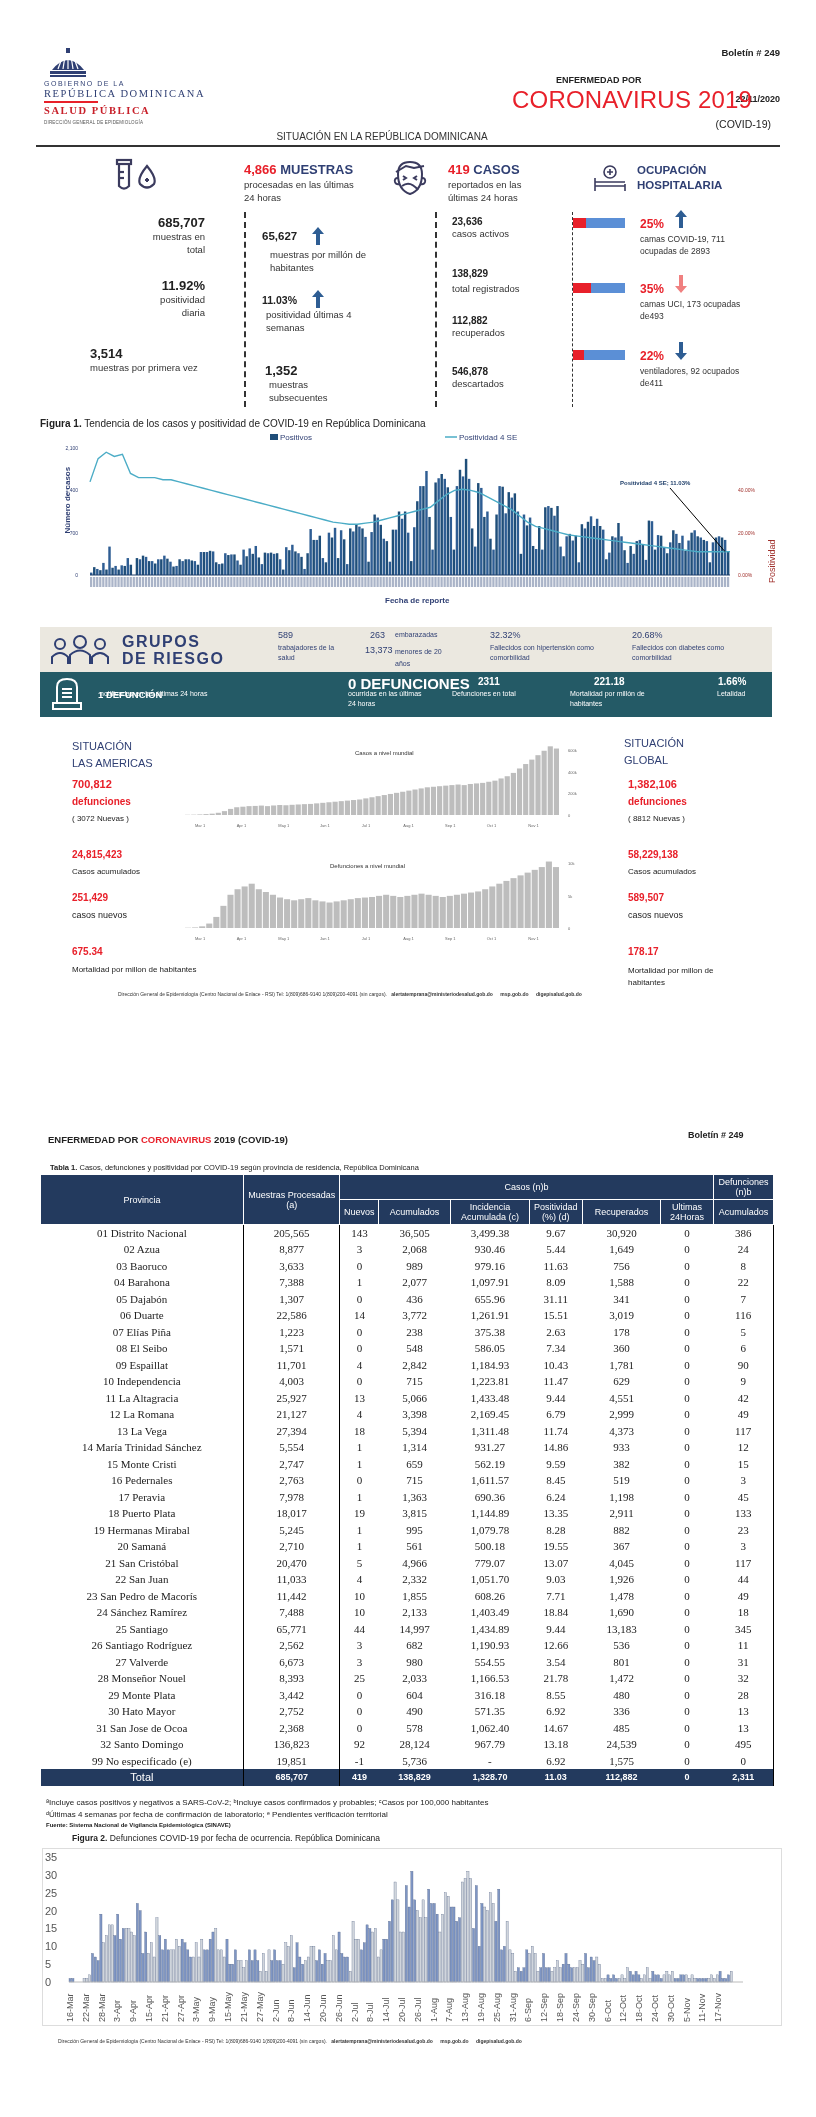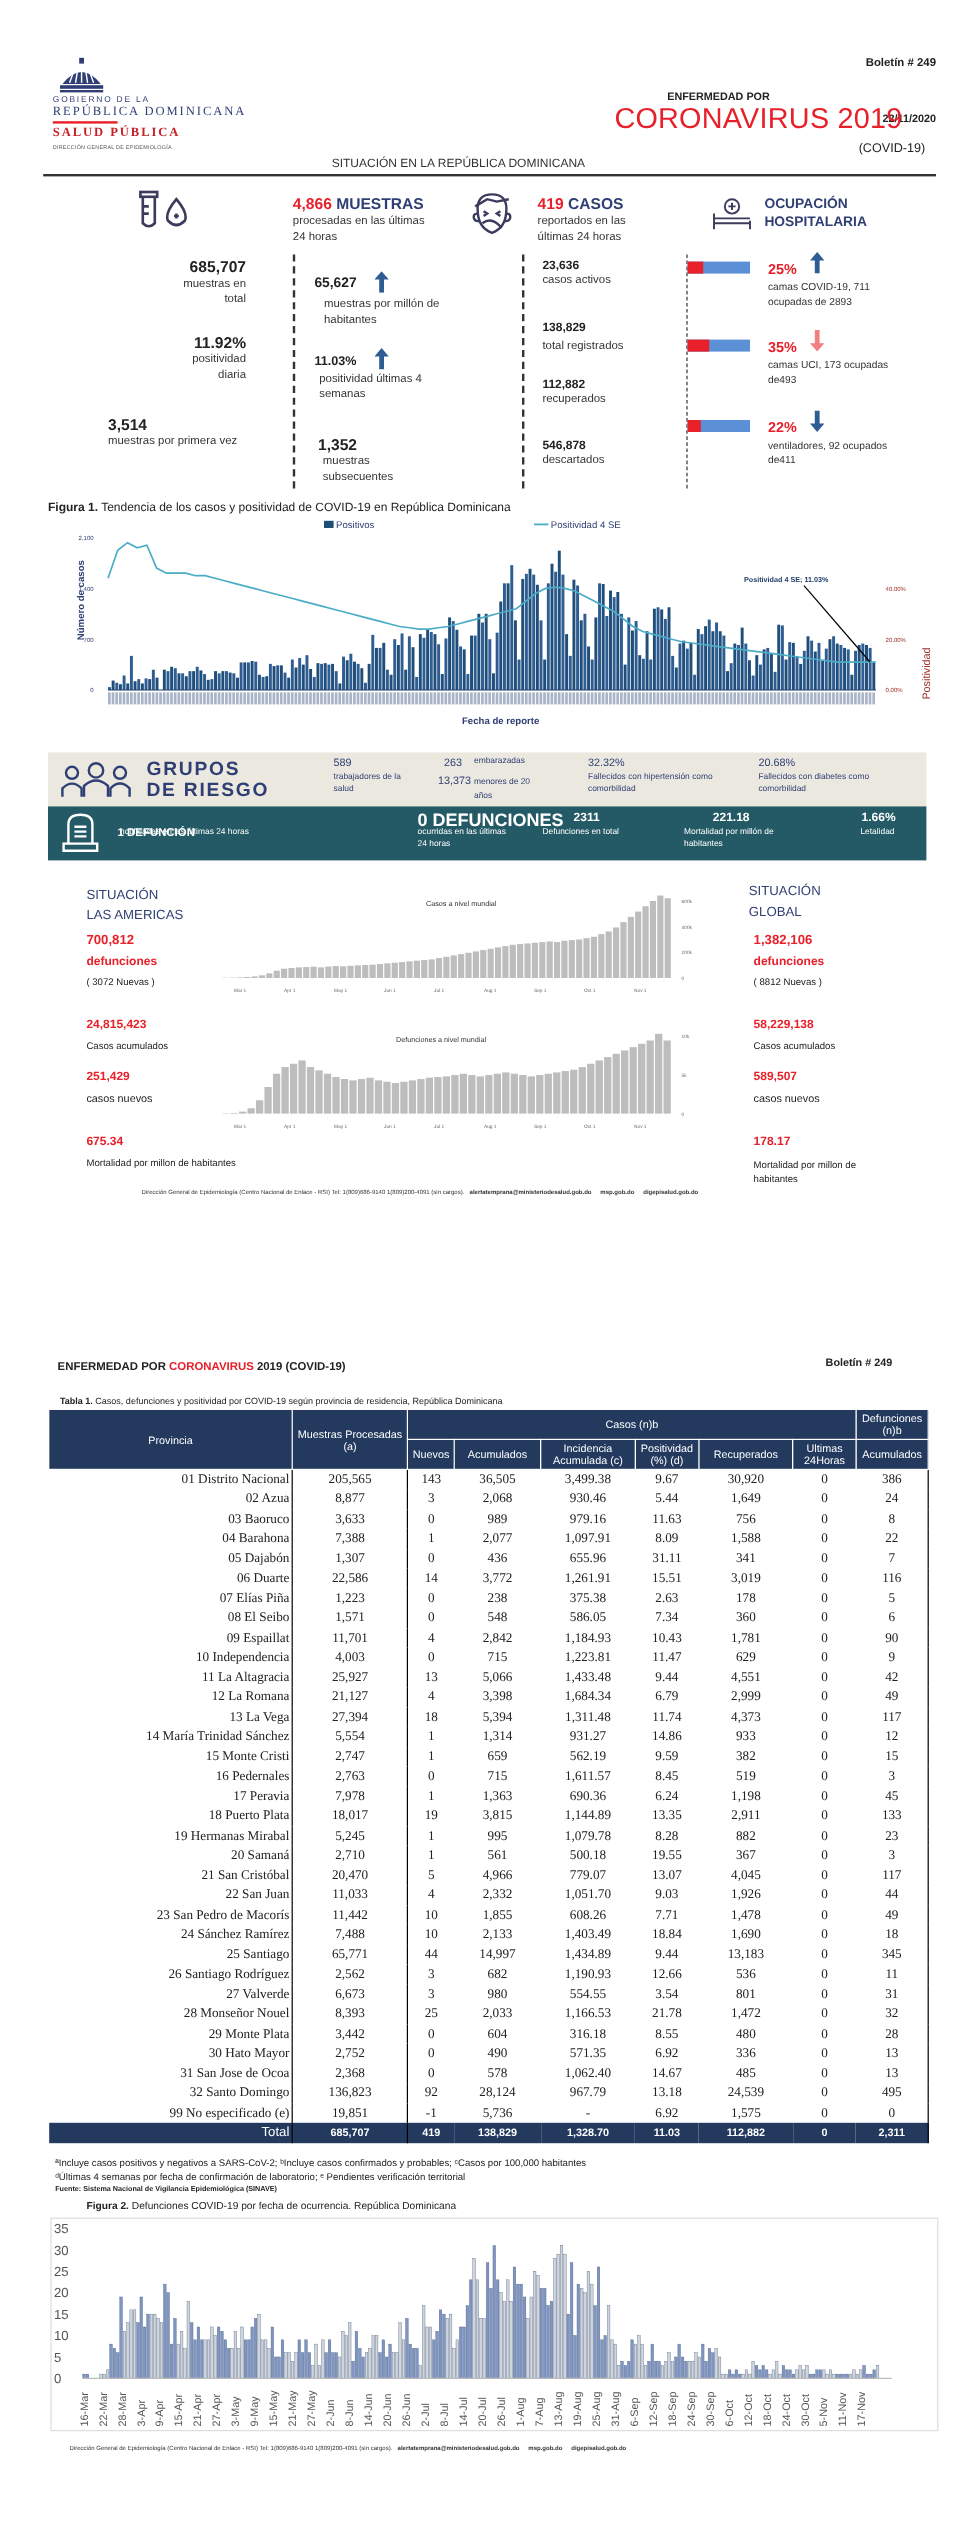--- a/index.html
+++ b/index.html
@@ -38,21 +38,21 @@
   .fig-title b { color: #222; }
 
   
   .riesgo { left: 40px; top: 627px; width: 732px; height: 45px; background: #ebe8e0; }
   .defun { left: 40px; top: 672px; width: 732px; height: 45px; background: #245a66; color: #fff; }
 
   
   table.prov { border-collapse: collapse; position: absolute; left: 40px; top: 1174px; width: 734px; font-size: 10.5px; }
   table.prov th { background: #233a5e; color: #fff; font-weight: normal; font-size: 9px; border: 1px solid #fff; padding: 2px; }
   table.prov td { height: 16.5px; padding: 0 2px; text-align: center; font-family: "Liberation Serif", serif; font-size: 11px; }
-  table.prov td.pname { text-align: right; width: 186px; }
+  table.prov td.pname { text-align: center; width: 186px; }
   table.prov td.br { border-right: 1.5px solid #000; }
   table.prov tr.total td { background: #233a5e; color: #fff; font-weight: bold; font-family: "Liberation Sans", sans-serif; font-size: 9px; }
   table.prov tr.total td.pname { font-weight: normal; font-size: 11px; }
   .contact { font-size: 5px; color: #333; }
 </style>
 </head>
 <body>
 
 <svg class="abs logo-dome" viewBox="0 0 44 30">
   <rect x="20" y="0" width="4" height="5" fill="#2f3f73"></rect>
@@ -1027,21 +1027,21 @@
         <td>9.44</td>
         <td>4,551</td>
         <td>0</td>
         <td class="br">42</td>
       </tr>
       <tr>
         <td class="pname br">12 La Romana</td>
         <td class="br">21,127</td>
         <td>4</td>
         <td>3,398</td>
-        <td>1,684.34</td>
+        <td>2,169.45</td>
         <td>6.79</td>
         <td>2,999</td>
         <td>0</td>
         <td class="br">49</td>
       </tr>
       <tr>
         <td class="pname br">13 La Vega</td>
         <td class="br">27,394</td>
         <td>18</td>
         <td>5,394</td>

